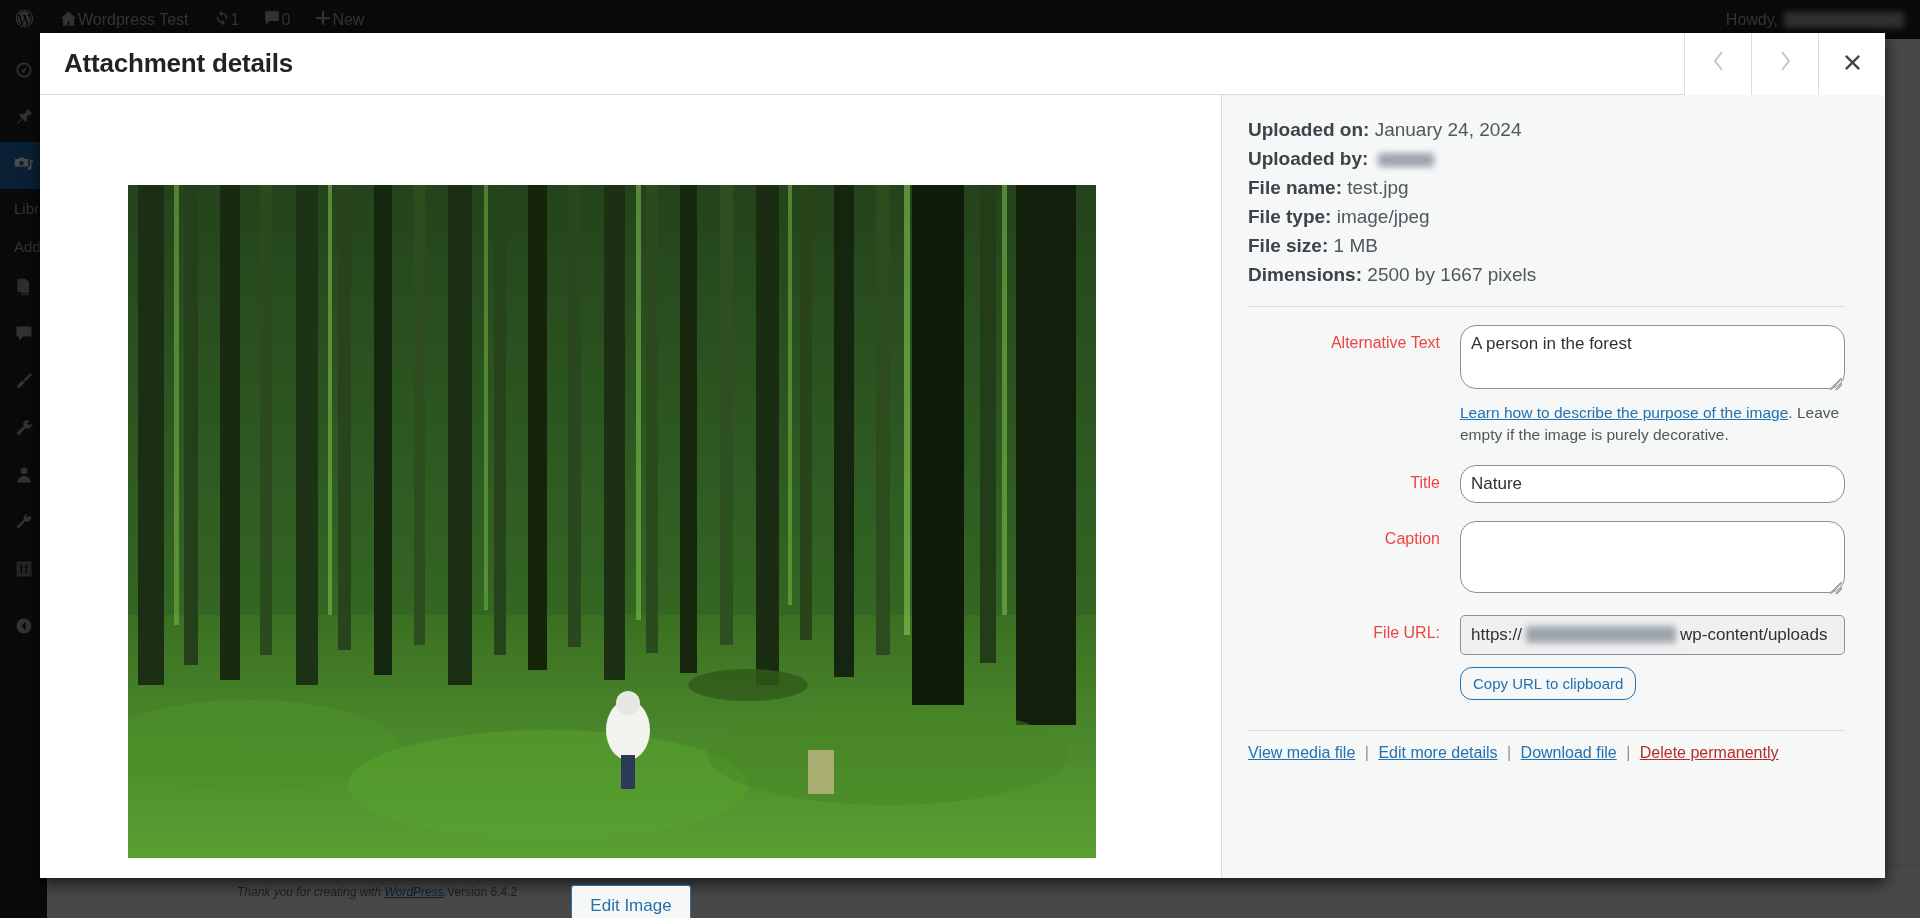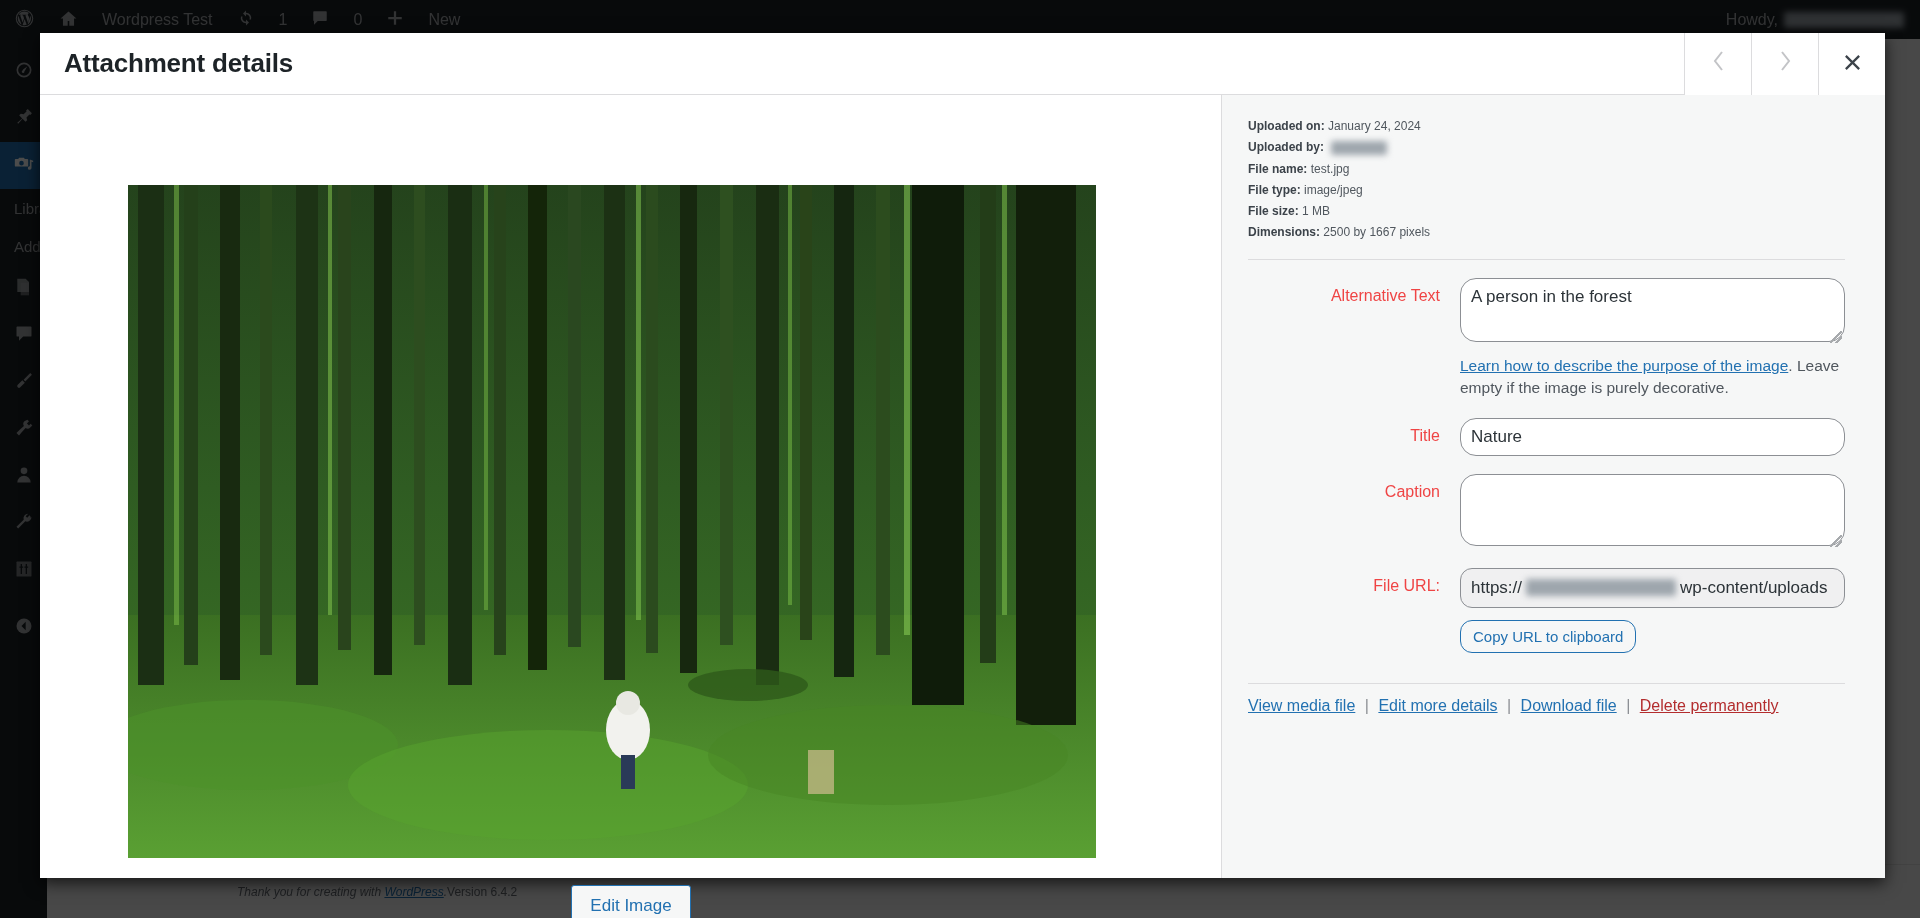--- a/index.html
+++ b/index.html
@@ -11,21 +11,21 @@
   }
 
   
   #adminbar {
     position: absolute; top: 0; left: 0; width: 1920px; height: 39px;
     background: #1d2327; color: #a7aaad;
     display: flex; align-items: center;
     font-size: 16px; z-index: 5;
   }
   .ab-item {
-    display: flex; align-items: center; gap: 24px;
+    display: flex; align-items: center; gap: 0;
     height: 39px; padding: 0 12px; color: #a7aaad; white-space: nowrap;
   }
   .ab-logo { padding-left: 14px; padding-right: 12px; }
   .ab-icn { display: inline-block; line-height: 1; }
   .ab-right { margin-left: auto; display: flex; align-items: center; padding-right: 16px; }
   .redact {
     display: inline-block; background: #9ea6ad; border-radius: 2px;
     filter: blur(3px); vertical-align: middle;
   }
 
@@ -114,21 +114,21 @@
     padding: 11px 18px; font-family: inherit; cursor: pointer;
   }
 
   
   #settings-pane {
     flex: 1; background: #f6f7f7;
     padding: 24px 40px 0 26px;
     font-size: 16px; color: #3c434a;
     position: relative;
   }
-  .meta-line { margin-bottom: 7px; color: #50575e; font-size: 12px; }
+  .meta-line { margin-bottom: 7px; color: #50575e; font-size: 19px; }
   .meta-line strong { color: #3c434a; font-weight: 700; }
   .meta-rule { border-top: 1px solid #dcdcde; margin: 20px 0 0 0; }
 
   .setting {
     display: flex; align-items: flex-start;
     margin-top: 18px;
   }
   .setting .lbl {
     width: 212px; flex: 0 0 212px; text-align: right;
     padding-right: 20px; padding-top: 9px;
@@ -170,21 +170,21 @@
   #actions {
     margin-top: 13px; font-size: 16px; color: #2271b1;
   }
   #actions a { color: #2271b1; }
   #actions a.danger { color: #b32d2e; }
   #actions .bar { color: #8c8f94; margin: 0 5px; }
 
   
   .url-fake {
     position: relative; width: 100%; height: 40px;
-    border: 1px solid #8c8f94; border-radius: 12px; background: #f0f0f1;
+    border: 1px solid #8c8f94; border-radius: 5px; background: #f0f0f1;
     display: flex; align-items: center; padding: 0 10px;
     font-size: 17px; color: #2c3338; overflow: hidden; white-space: nowrap;
   }
 </style>
 </head>
 <body>
 
 <div id="content">
   <div id="footer">
     <div class="thanks">

